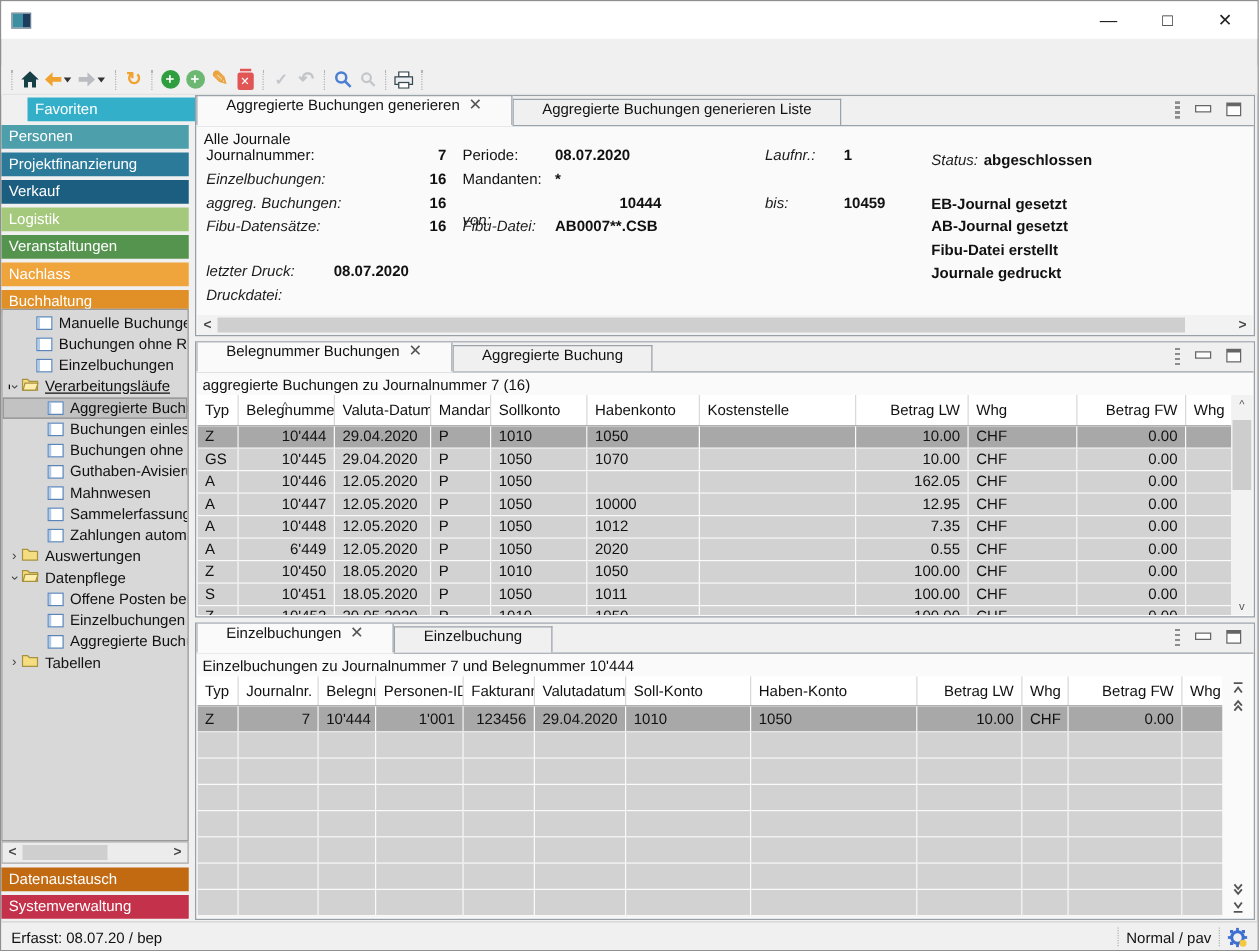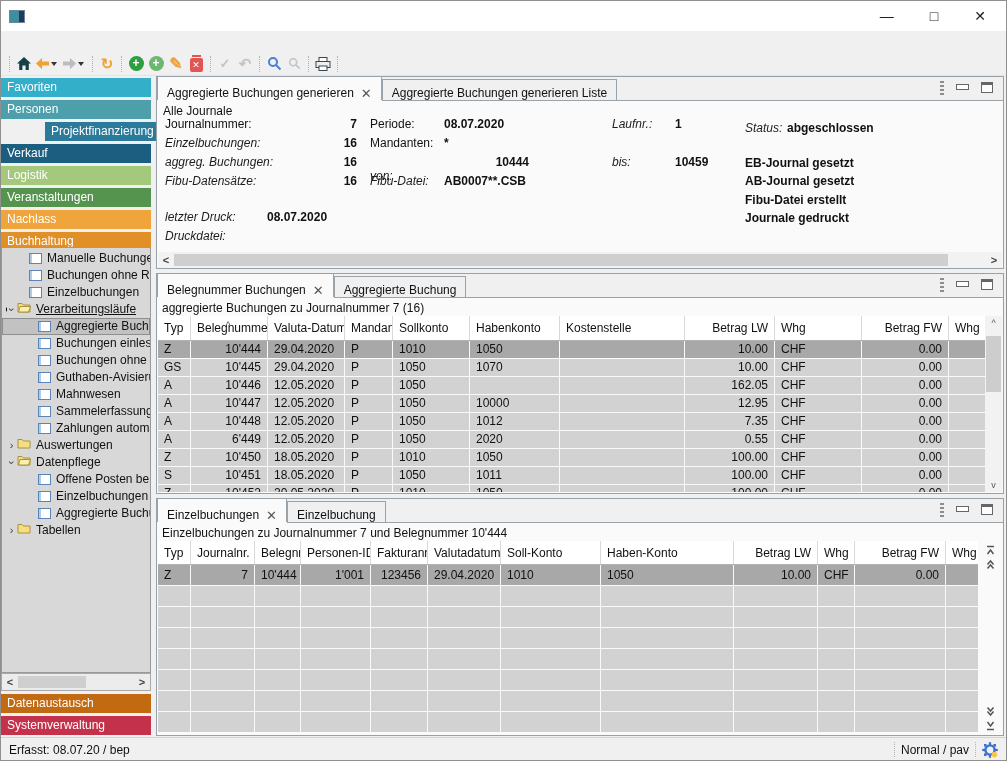--- a/index.html
+++ b/index.html
@@ -36,21 +36,21 @@
   .node-icon.form{width:13px;height:11px;background:#fff;border:1px solid #5b84b8;box-shadow:inset 2px 0 0 #aecbe8}
   .tree-label{overflow:hidden;white-space:nowrap}
   #sidebar-hscroll{position:absolute;left:0;top:672px;width:150px;height:18px;background:#ececec;border:1px solid #a8a8a8;display:flex;align-items:center}
   #sidebar-bottom{position:absolute;left:0;top:693px;width:150px}
   .sb-arrow{width:16px;text-align:center;color:#444;font-weight:bold;font-size:11px;flex:none}
   .h-thumb{height:12px;background:#cfcfcf}
 
   
   .panel{position:absolute;background:#fafafa;border:1px solid #98a0a8}
   .tabbar{position:absolute;left:0;top:0;right:0;height:24px;background:#f0f0f0;border-bottom:1px solid #9aa2aa;display:flex;align-items:flex-end;padding-left:0}
-  .tab{display:flex;align-items:flex-end;gap:7px;padding:0 9px;border:1px solid #9aa2aa;border-bottom:none;height:24px;background:#fafafa;box-shadow:0 1px 0 #fafafa;position:relative;z-index:2}
+  .tab{display:flex;align-items:flex-start;gap:7px;padding:0 23px;border:1px solid #9aa2aa;border-bottom:none;height:24px;background:#fafafa;box-shadow:0 1px 0 #fafafa;position:relative;z-index:2}
   .tab.inactive{height:21px;background:#f0f0f0;box-shadow:none;z-index:1}
   .tab-close{color:#555;font-size:13px;line-height:13px}
   .panel-icons{margin-left:auto;display:flex;align-items:flex-start;gap:12px;padding:4px 10px 0 0;align-self:flex-start}
   .dots-icon{width:4px;height:14px;background:repeating-linear-gradient(#8d8d8d 0 2px,transparent 2px 4px)}
   .min-icon{width:13px;height:6px;border:1px solid #666;background:#fdfdfd;margin-top:3px}
   .max-icon{width:12px;height:11px;border:1px solid #666;border-top-width:3px;background:#fdfdfd;margin-top:1px}
   .caption{position:absolute;left:5px;top:27px;white-space:nowrap}
 
   
   .fld{position:absolute;white-space:nowrap;height:14px}
@@ -159,23 +159,23 @@
         <svg width="16" height="14" viewBox="0 0 16 14">
           <rect x="4" y="0.5" width="8" height="4" fill="#fff" stroke="#37474f"></rect>
           <rect x="1" y="4.5" width="14" height="6" fill="#eceff1" stroke="#37474f"></rect>
           <rect x="4" y="9" width="8" height="4.5" fill="#fff" stroke="#37474f"></rect>
         </svg>
       </span>
     <span class="tsep"></span>
   </div>
 
   <div id="sidebar-sections">
-      <div class="side-btn" style="background: rgb(51, 175, 201);">Favoriten</div>
+      <div class="side-btn" style="background: rgb(51, 175, 201); margin-left: 21px;">Favoriten</div>
       <div class="side-btn" style="background: rgb(77, 159, 172);">Personen</div>
-      <div class="side-btn" style="background: rgb(43, 122, 153); margin-left: 44px;">Projektfinanzierung</div>
+      <div class="side-btn" style="background: rgb(43, 122, 153);">Projektfinanzierung</div>
       <div class="side-btn" style="background: rgb(28, 94, 128);">Verkauf</div>
       <div class="side-btn" style="background: rgb(165, 201, 124);">Logistik</div>
       <div class="side-btn" style="background: rgb(85, 148, 78);">Veranstaltungen</div>
       <div class="side-btn" style="background: rgb(239, 164, 60);">Nachlass</div>
       <div class="side-btn" style="background: rgb(225, 143, 39);">Buchhaltung</div>
     </div>
   <div id="sidebar-tree">
       <div class="tree-row" style="padding-left: 27px;">
         <span class="node-icon form"></span>
         <span class="tree-label">Manuelle Buchungen</span>

